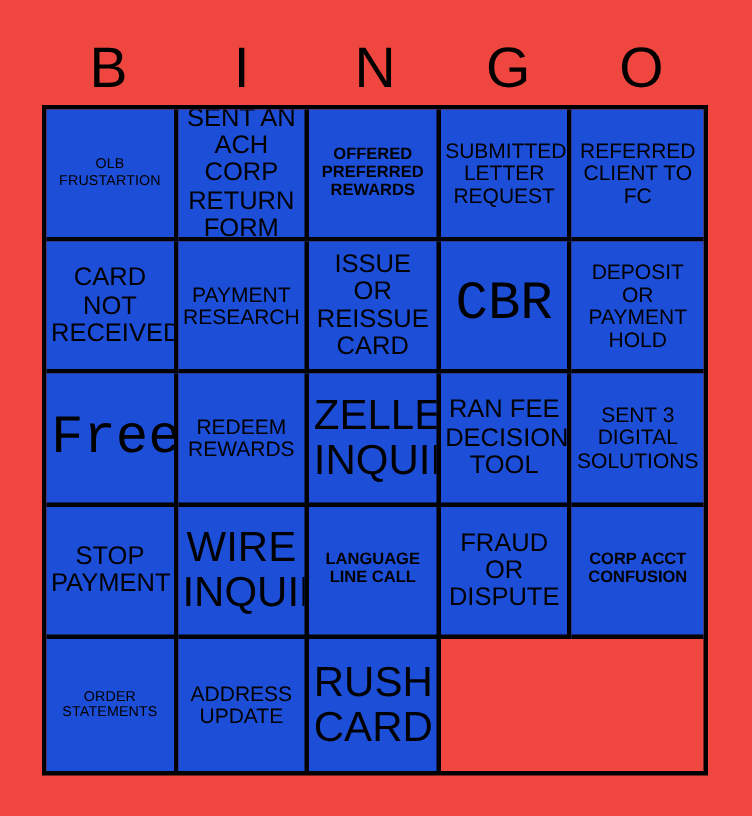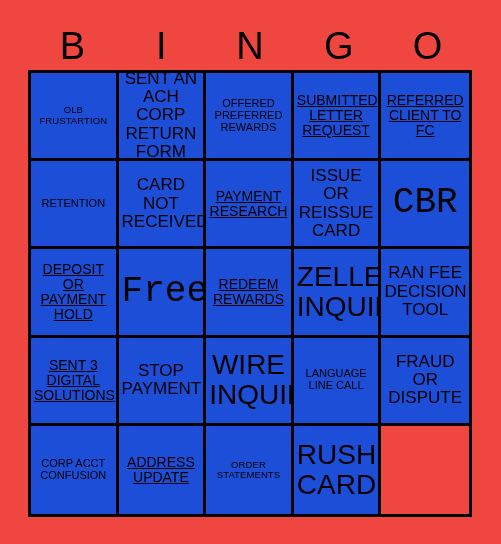--- a/index.html
+++ b/index.html
@@ -73,22 +73,22 @@
 
   .cell-text {
     display: block;
     width: 100%;
     line-height: 1.08;
     white-space: pre-line;
   }
 
   
   .sz-xs .cell-text { font-size: 9.5px; letter-spacing: 0.1px; }
-  .sz-sm .cell-text { font-size: 11px; }
-  .sz-md .cell-text { font-size: 14px; text-decoration: underline; }
+  .sz-sm .cell-text { font-size: 11px; font-weight: bold; }
+  .sz-md .cell-text { font-size: 14px; }
   .sz-lg .cell-text { font-size: 17px; }
   .sz-xl .cell-text { font-size: 28px; }
   .sz-xxl .cell-text { font-size: 36px; font-family: Liberation Mono, monospace; }
 </style>
 </head>
 <body>
 
 <div class="card">
 
   <div class="header-row">
@@ -118,23 +118,20 @@
       <div class="cell sz-md">
         <span class="cell-text">SUBMITTED
 LETTER
 REQUEST</span>
       </div>
       <div class="cell sz-md">
         <span class="cell-text">REFERRED
 CLIENT TO
 FC</span>
       </div>
-      <div class="cell sz-sm">
-        <span class="cell-text">RETENTION</span>
-      </div>
       <div class="cell sz-lg">
         <span class="cell-text">CARD
 NOT
 RECEIVED</span>
       </div>
       <div class="cell sz-md">
         <span class="cell-text">PAYMENT
 RESEARCH</span>
       </div>
       <div class="cell sz-lg">
@@ -187,27 +184,27 @@
       </div>
       <div class="cell sz-lg">
         <span class="cell-text">FRAUD
 OR
 DISPUTE</span>
       </div>
       <div class="cell sz-sm">
         <span class="cell-text">CORP ACCT
 CONFUSION</span>
       </div>
-      <div class="cell sz-md">
-        <span class="cell-text">ADDRESS
-UPDATE</span>
-      </div>
       <div class="cell sz-xs">
         <span class="cell-text">ORDER
 STATEMENTS</span>
       </div>
+      <div class="cell sz-md">
+        <span class="cell-text">ADDRESS
+UPDATE</span>
+      </div>
       <div class="cell sz-xl">
         <span class="cell-text">RUSH
 CARD</span>
       </div>
     </div>
 
 </div>
 
 </body></html>

